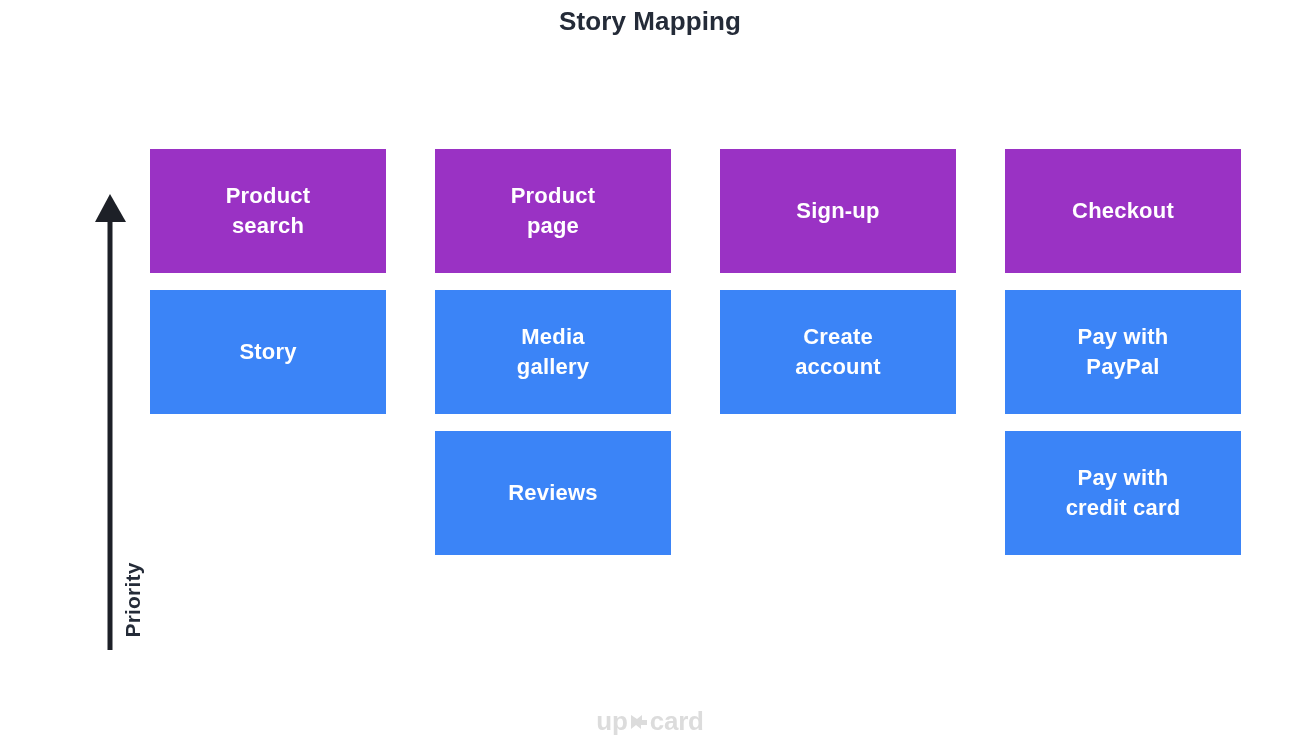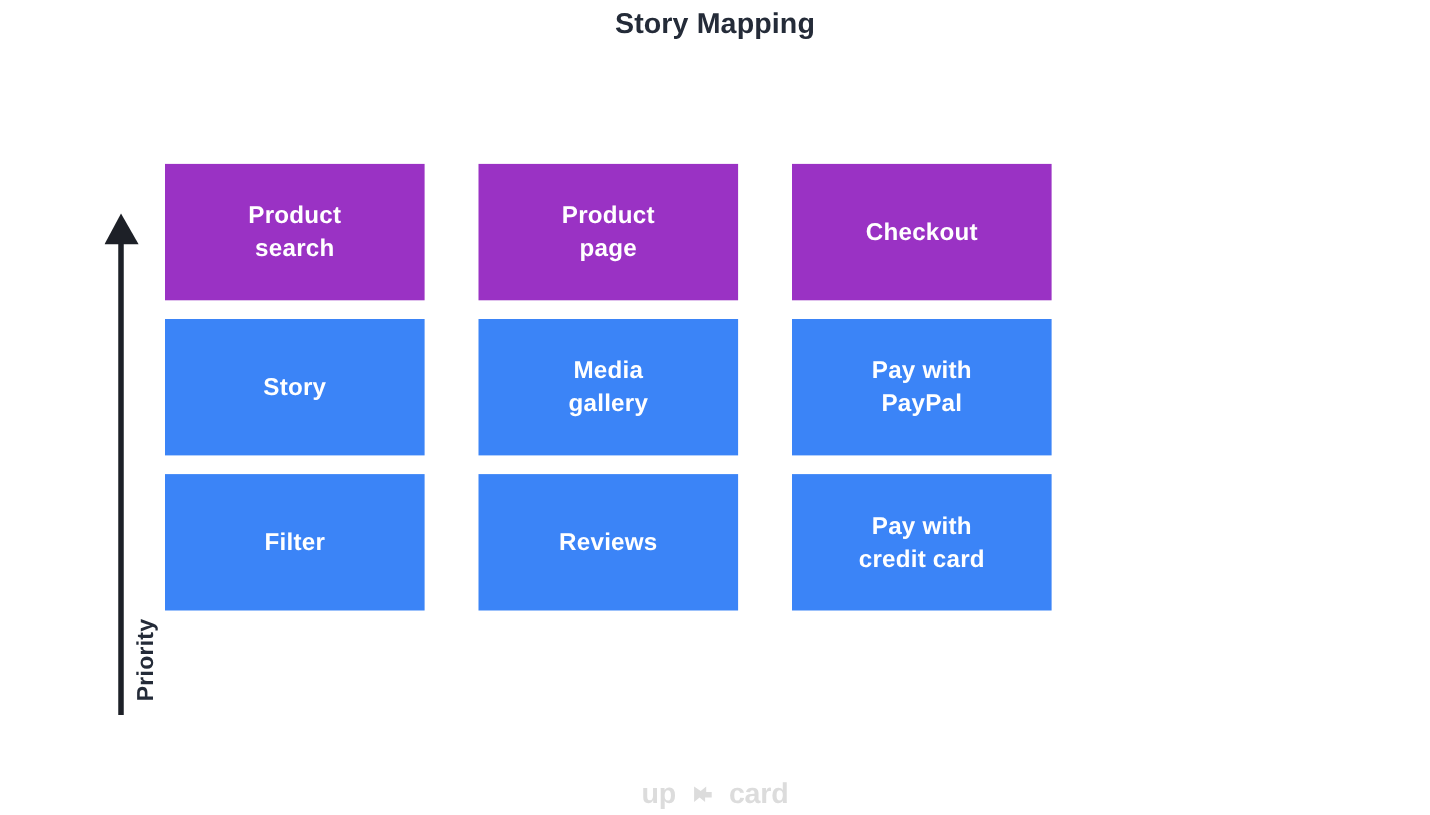--- a/index.html
+++ b/index.html
@@ -99,21 +99,21 @@
 
   
   .logo {
     position: absolute;
     left: 0;
     top: 706px;
     width: 1300px;
     display: flex;
     align-items: center;
     justify-content: center;
-    gap: 14px;
+    gap: 1px;
   }
   .logo-text {
     font-size: 26px;
     font-weight: bold;
     color: #DCDCDC;
     letter-spacing: -0.2px;
     line-height: 30px;
   }
   .logo-mark {
     display: inline-block;
@@ -138,31 +138,35 @@
     </svg>
     <div class="axis-label">Priority</div>
   </div>
 
   <div class="grid">
 
     <div class="column">
       <div class="card activity">Product
 search</div>
       <div class="card story">Story</div>
-      <div class="card story">Filter</div>
     </div>
 
     <div class="column">
       <div class="card activity">Product
 page</div>
       <div class="card story">Media
 gallery</div>
       <div class="card story">Reviews</div>
     </div>
 
+    <div class="column">
+      <div class="card activity">Sign-up</div>
+      <div class="card story">Create
+account</div>
+    </div>
 
     <div class="column">
       <div class="card activity">Checkout</div>
       <div class="card story">Pay with
 PayPal</div>
       <div class="card story">Pay with
 credit card</div>
     </div>
 
   </div>

